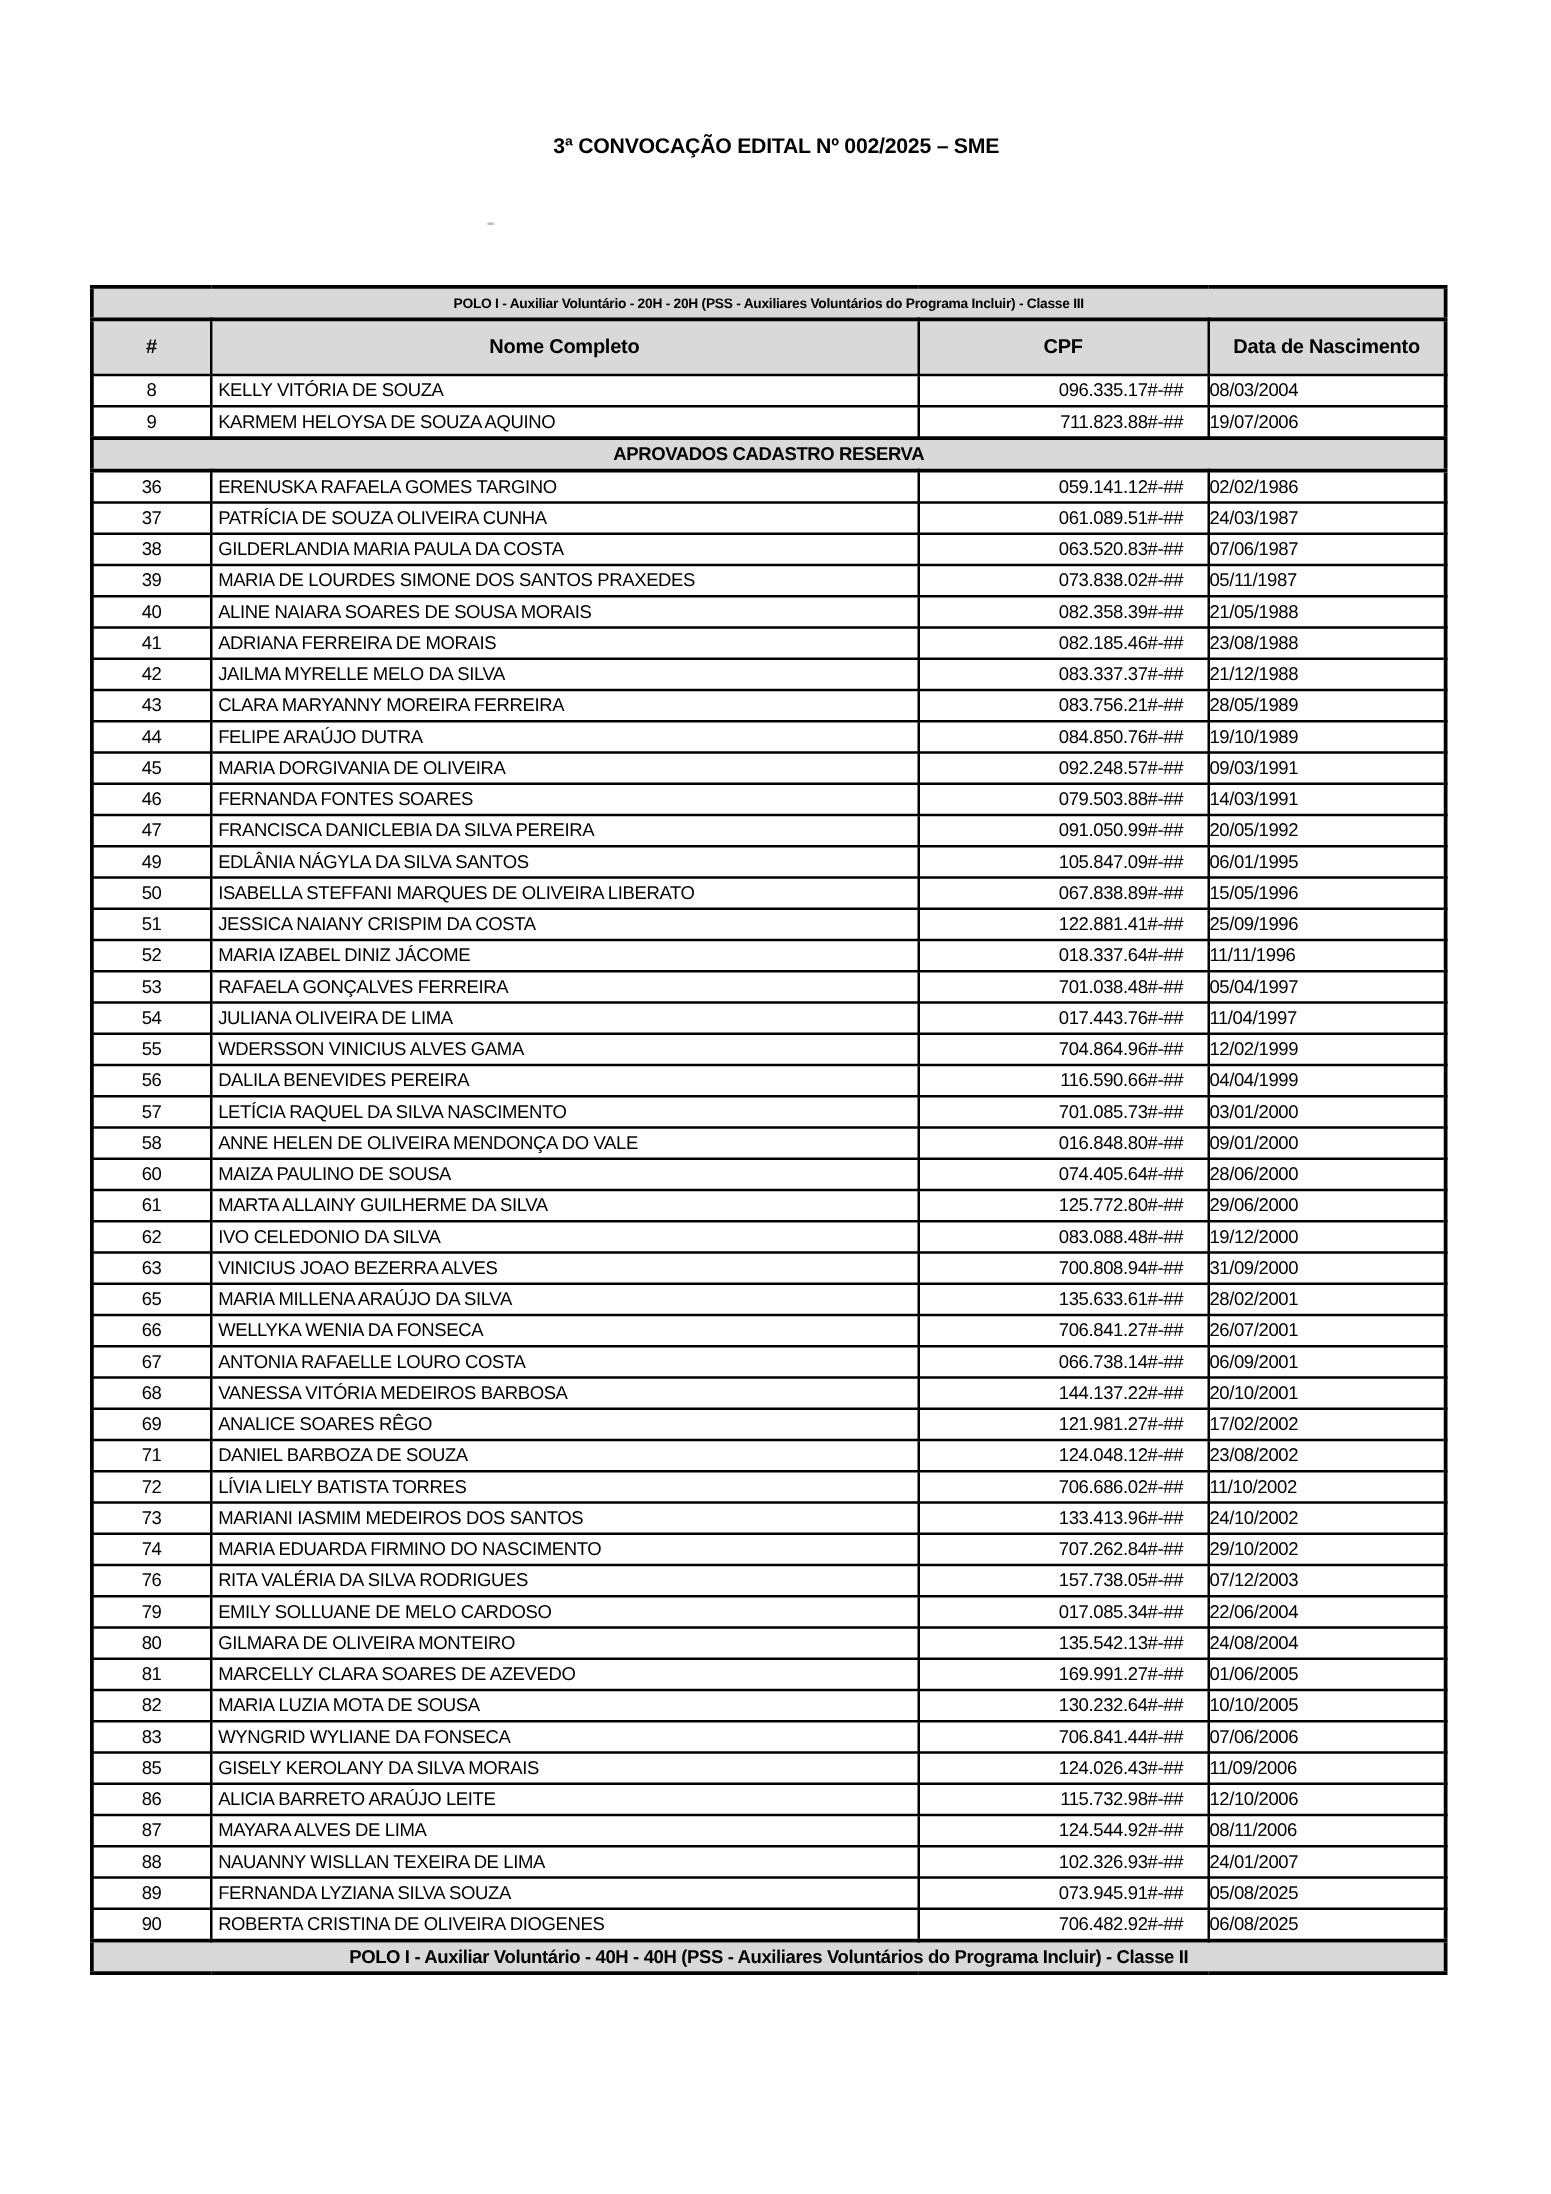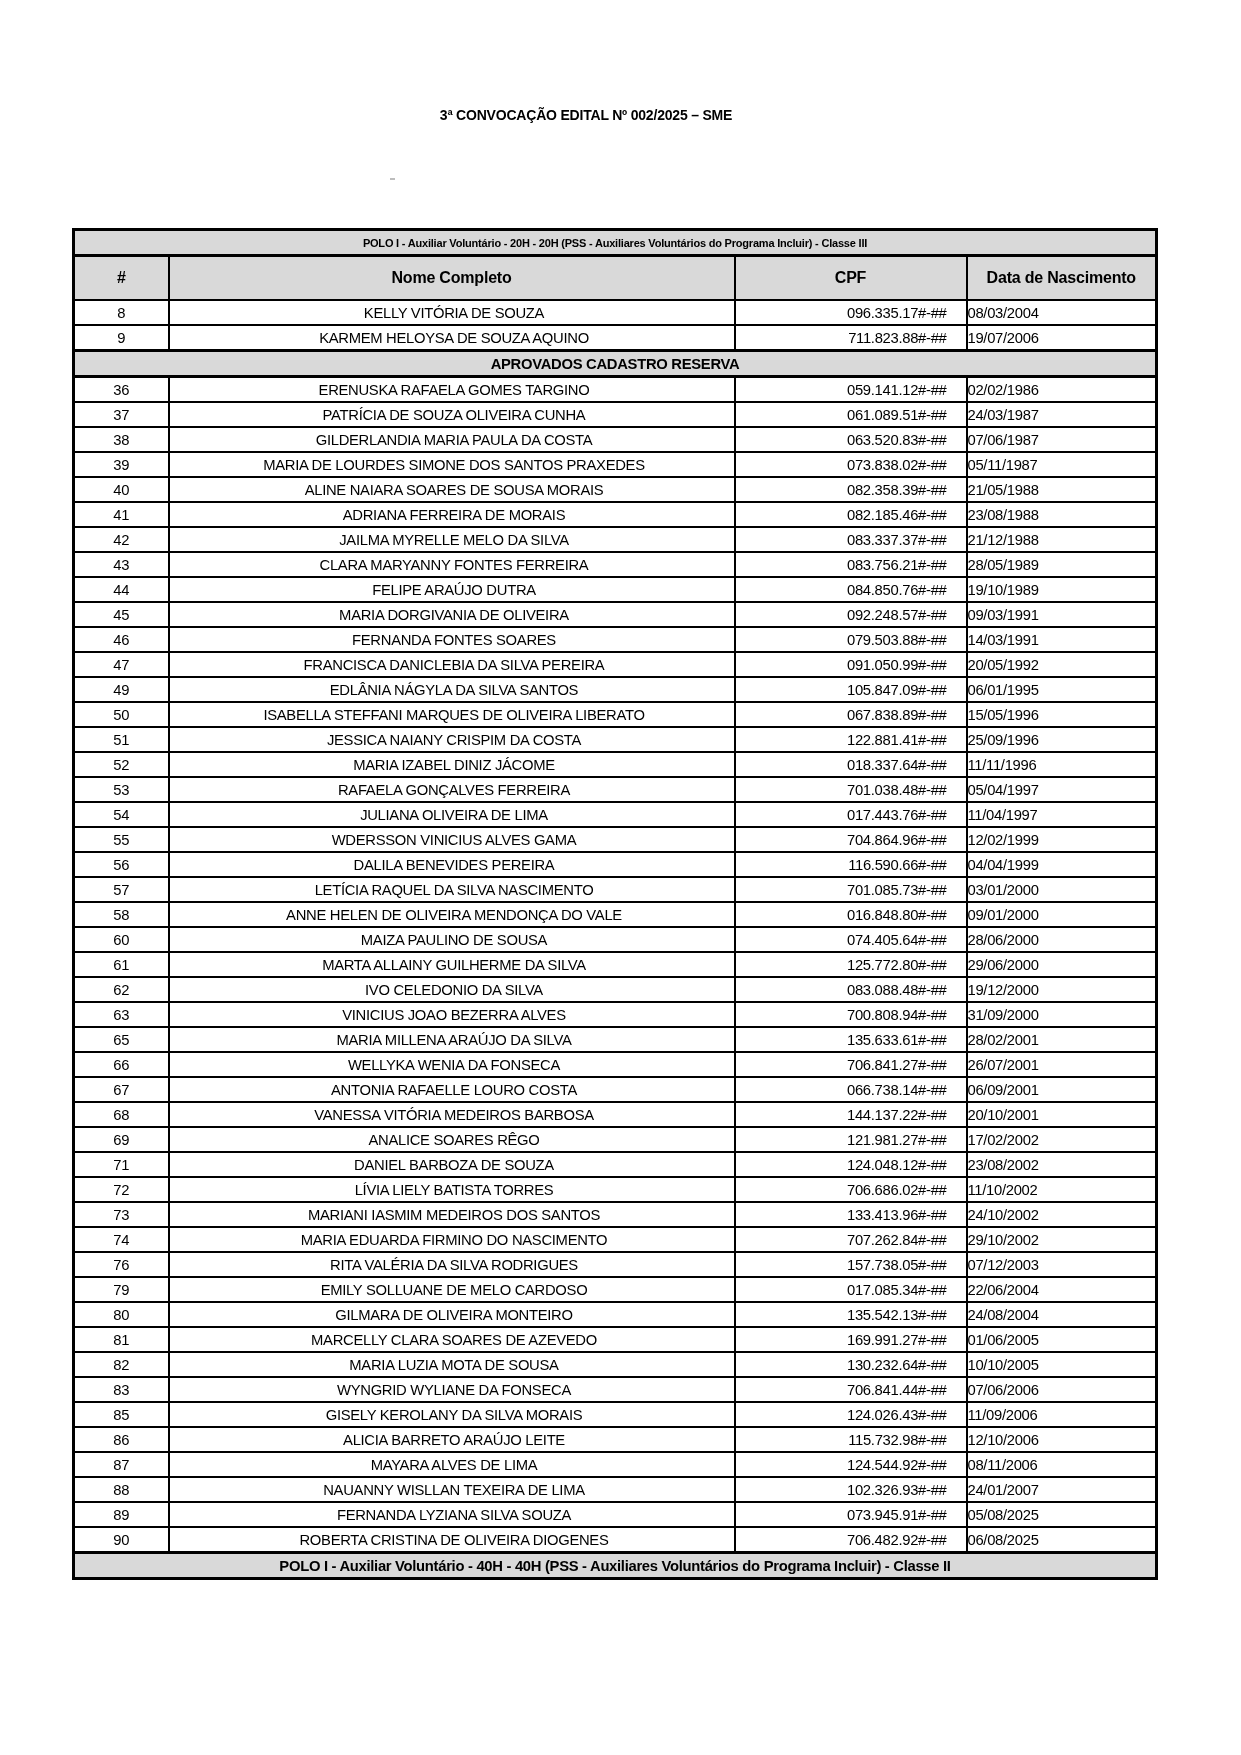--- a/index.html
+++ b/index.html
@@ -9,23 +9,24 @@
     position: relative;
     font-family: "Liberation Sans", sans-serif;
     color: #000;
   }
   .page-title {
     position: absolute;
     top: 107px; left: 0;
     width: 1172px;
     text-align: center;
     font-weight: bold;
-    font-size: 14px;
+    font-size: 17px;
     letter-spacing: -0.2px;
     white-space: nowrap;
+    padding-left: 35px;
   }
   .stray-mark {
     position: absolute;
     left: 390px; top: 178px;
     width: 5px; height: 2px;
     background: #bdbdbd;
   }
   table.doc-table {
     position: absolute;
     left: 72px; top: 228px;
@@ -57,21 +58,21 @@
   }
   tr.colhead-row th {
     background: #d9d9d9;
     font-weight: bold;
     font-size: 16px;
     text-align: center;
     height: 42px;
     letter-spacing: -0.2px;
   }
   .doc-table td.c-num  { text-align: center; }
-  .doc-table td.c-name { text-align: center;  padding-left: 5px; }
+  .doc-table td.c-name { text-align: left;  padding-left: 5px; }
   .doc-table td.c-cpf  { text-align: right; padding-right: 19px; }
   .doc-table td.c-dob  { padding-right: 7px; }
   .doc-table tbody td {
     height: 23px;
     font-size: 14.8px;
     letter-spacing: -0.3px;
   }
 </style>
 </head>
 <body>
@@ -154,21 +155,21 @@
         <td class="c-dob">23/08/1988</td>
       </tr>
       <tr>
         <td class="c-num">42</td>
         <td class="c-name">JAILMA MYRELLE MELO DA SILVA</td>
         <td class="c-cpf">083.337.37#-##</td>
         <td class="c-dob">21/12/1988</td>
       </tr>
       <tr>
         <td class="c-num">43</td>
-        <td class="c-name">CLARA MARYANNY FONTES FERREIRA</td>
+        <td class="c-name">CLARA MARYANNY MOREIRA FERREIRA</td>
         <td class="c-cpf">083.756.21#-##</td>
         <td class="c-dob">28/05/1989</td>
       </tr>
       <tr>
         <td class="c-num">44</td>
         <td class="c-name">FELIPE ARAÚJO DUTRA</td>
         <td class="c-cpf">084.850.76#-##</td>
         <td class="c-dob">19/10/1989</td>
       </tr>
       <tr>

